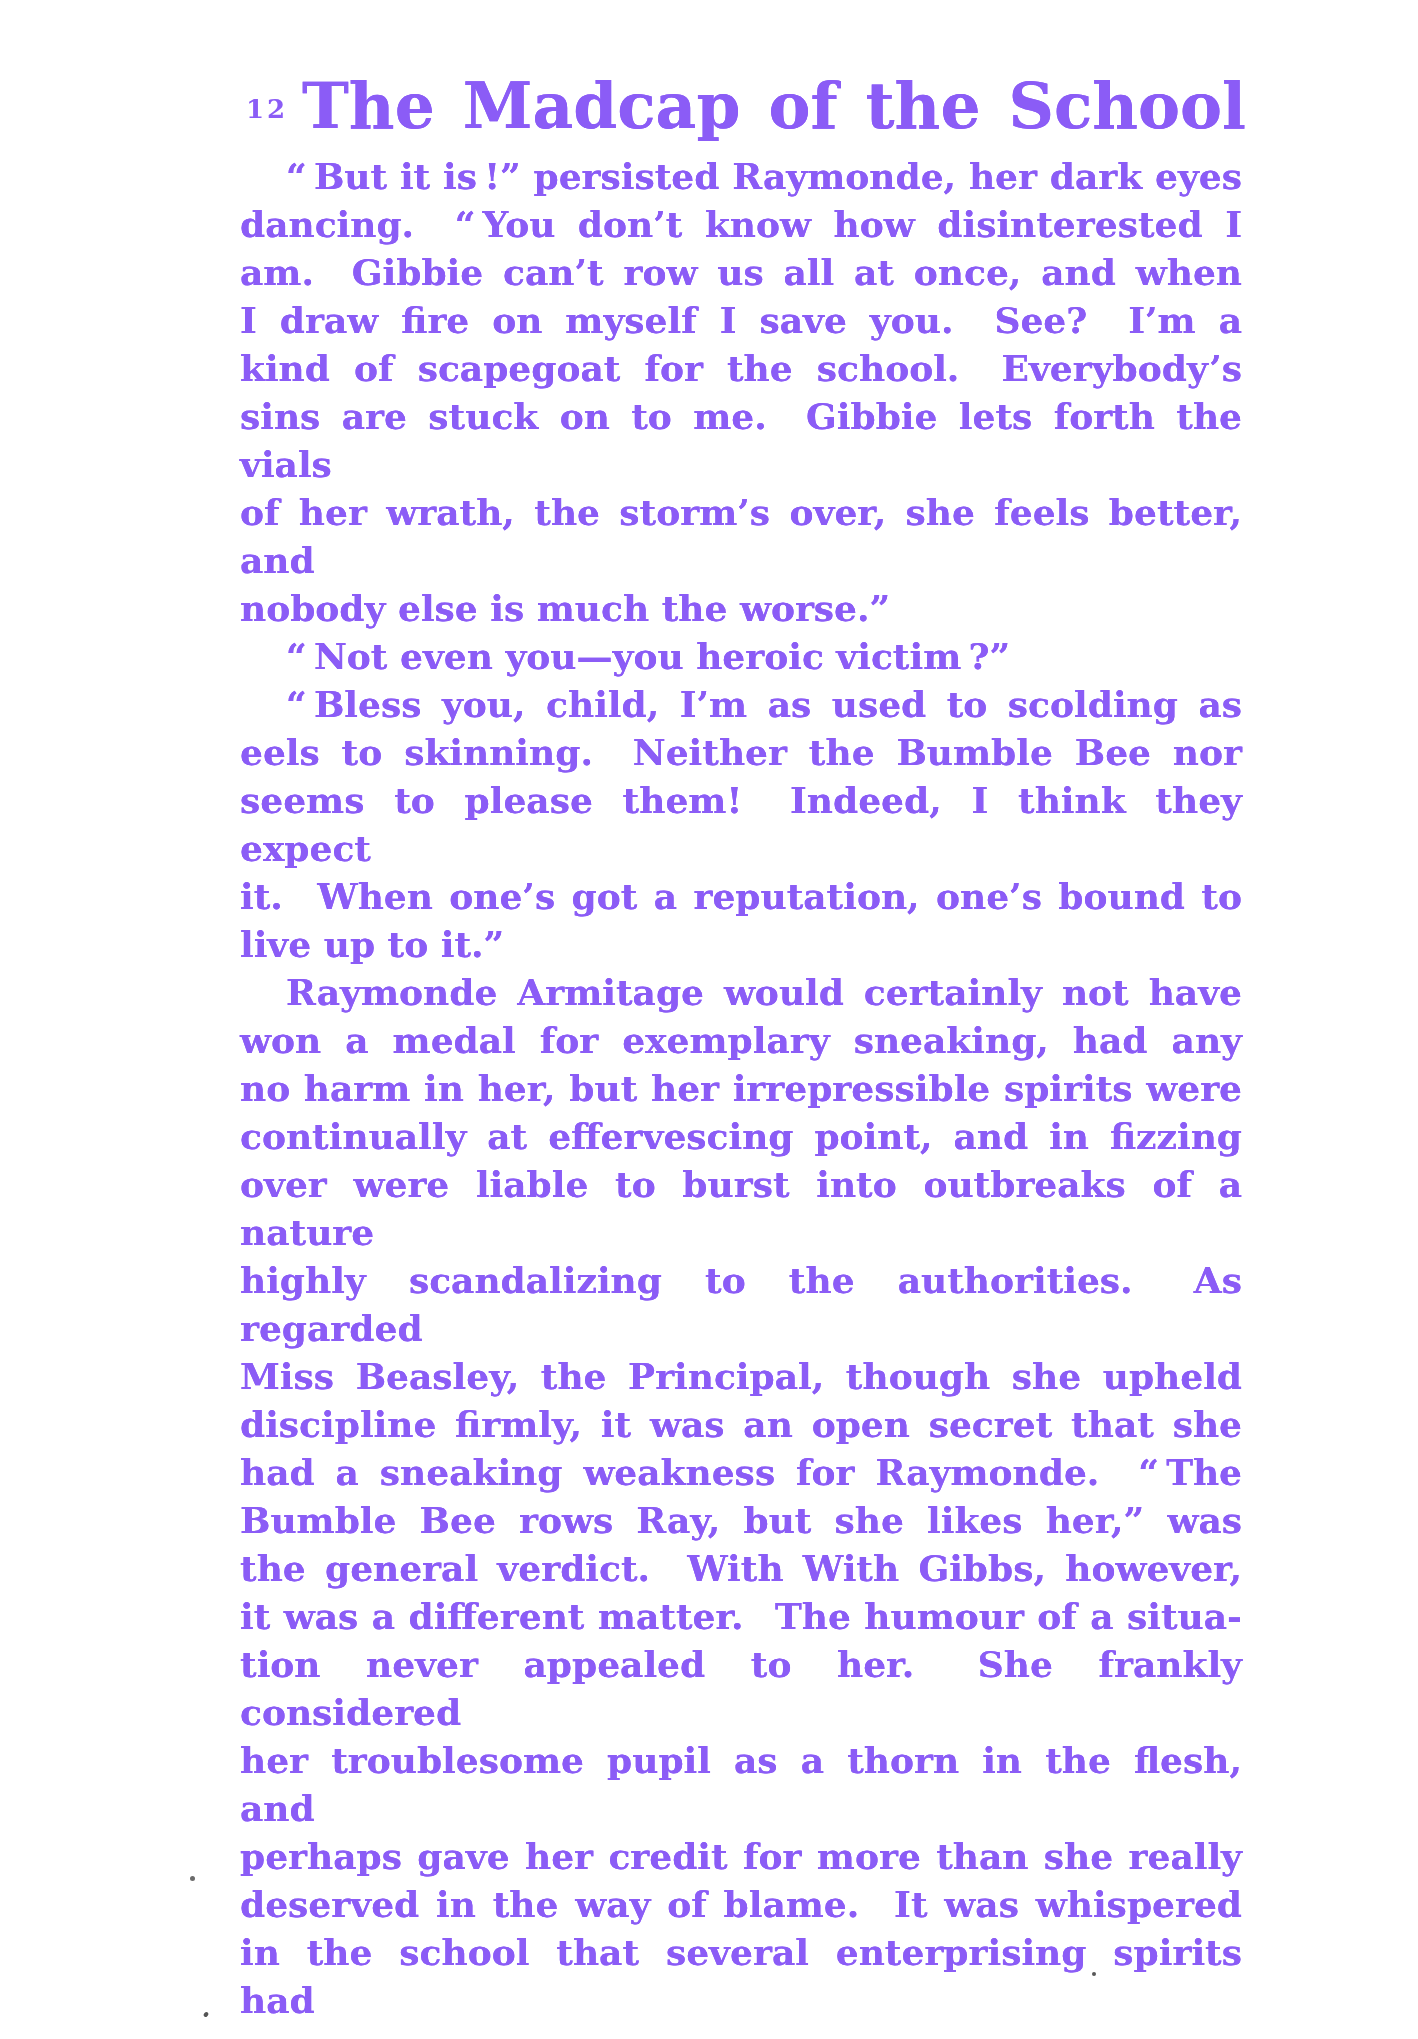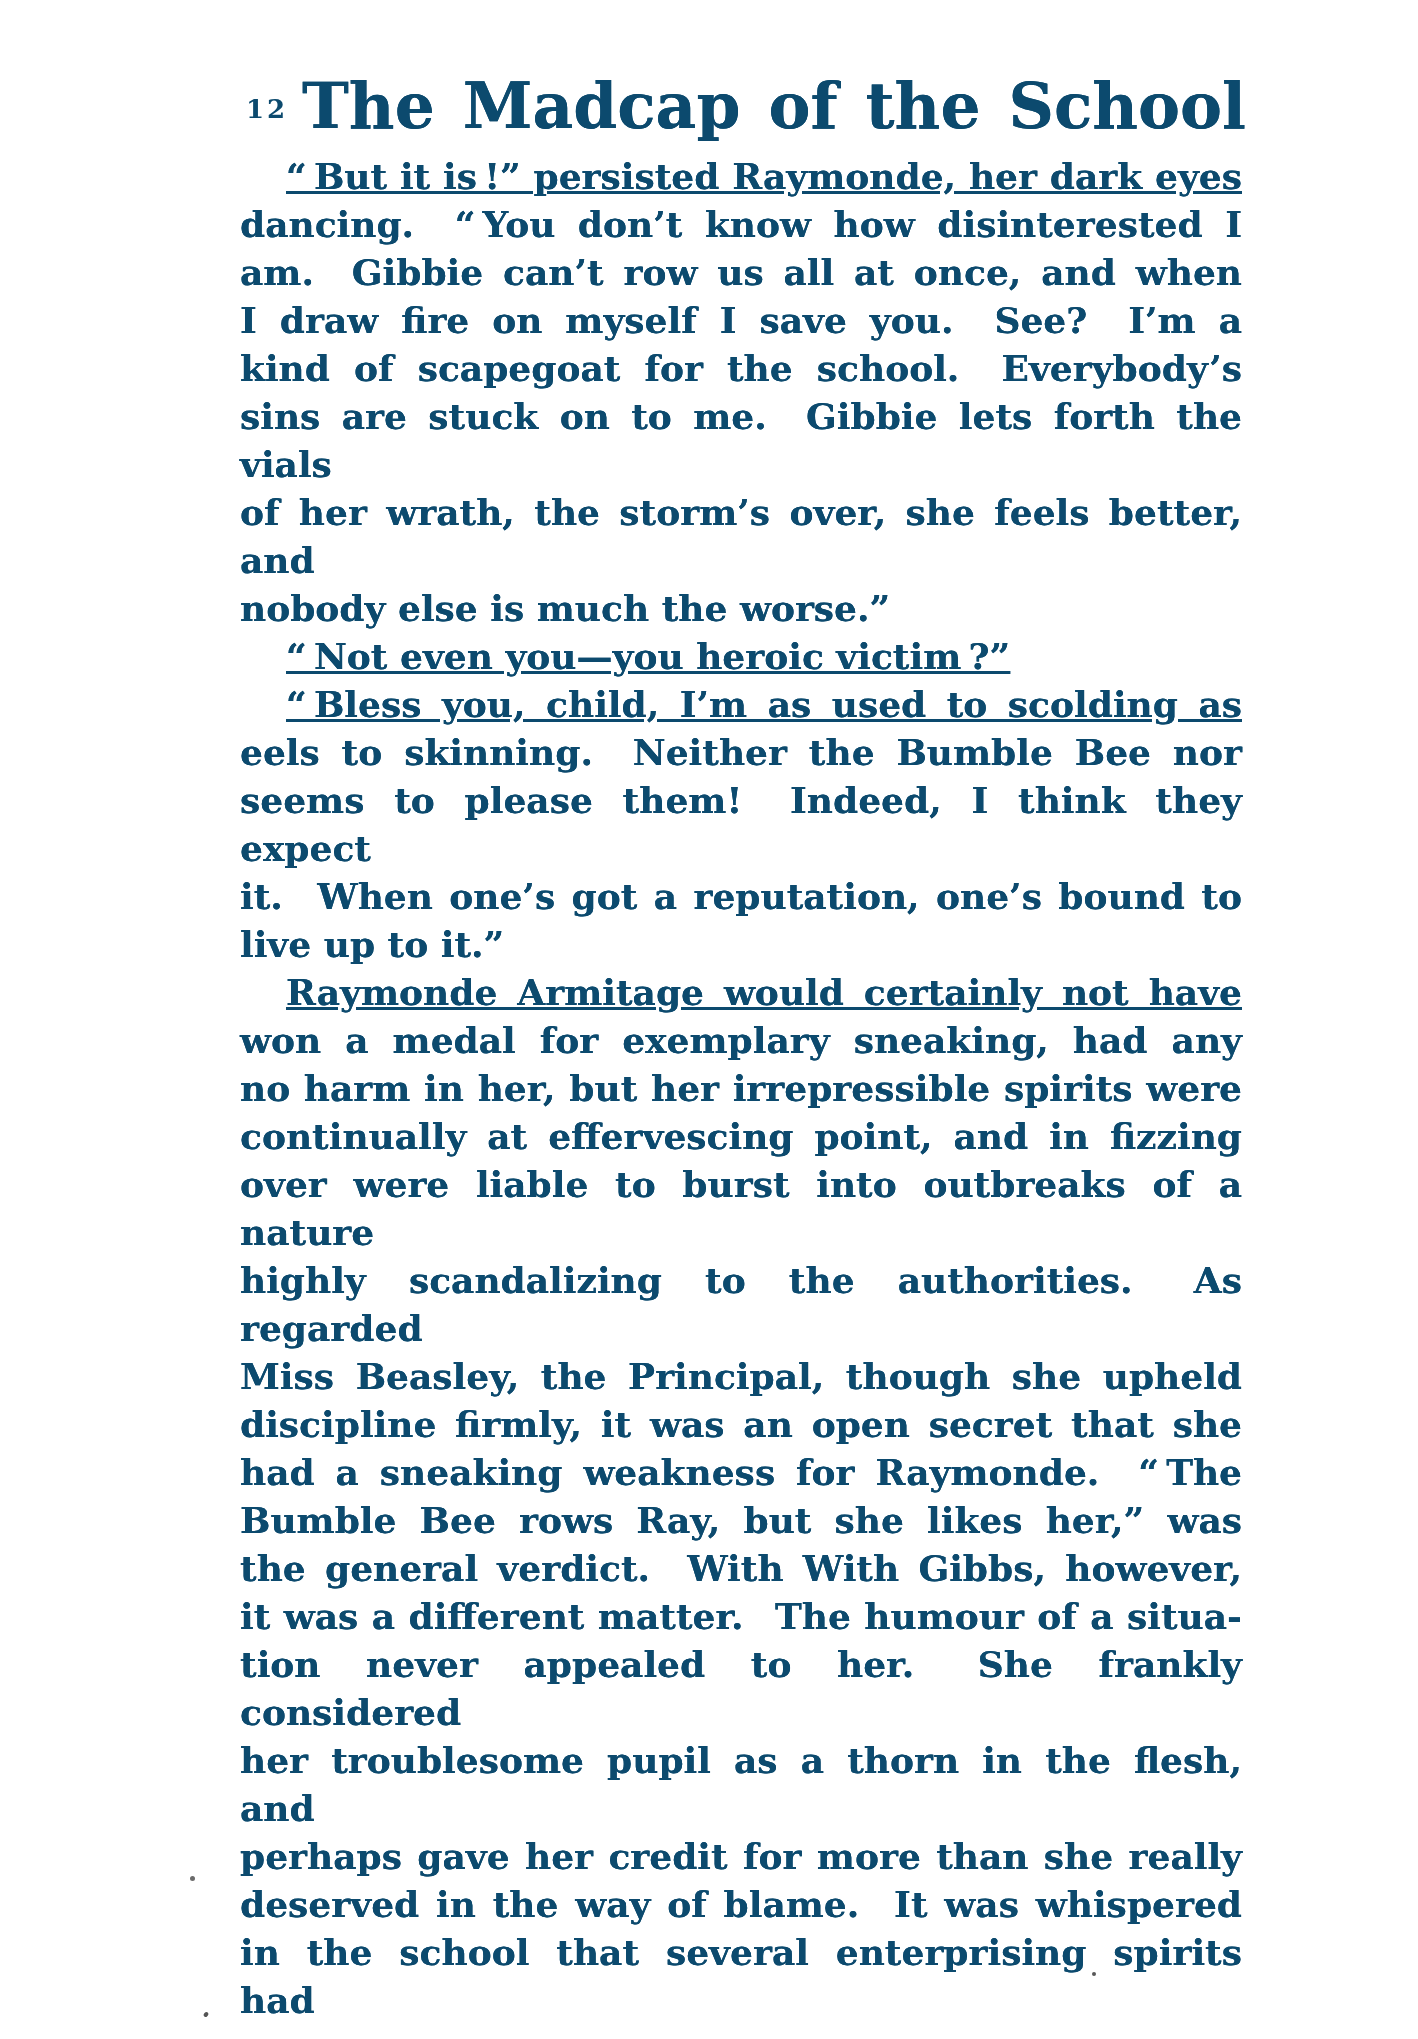--- a/index.html
+++ b/index.html
@@ -1,20 +1,20 @@
 <!DOCTYPE html>
 <html><head>
 <meta charset="utf-8">
 <style>
   html,body{margin:0;padding:0;background:#e9e9e9;}
   .page{
     position:relative;
     width:1418px;height:2039px;
     background:#ffffff;
-    color:#0c4a6e;
+    color:#8b5cf6;
     font-family:"DejaVu Serif","Liberation Serif",serif;
     font-weight:700;
     overflow:hidden;
     margin:0 auto;
   }
   .pagenum{
     position:absolute;
     left:246px;top:96px;
     font-size:26px;
     letter-spacing:3px;
@@ -43,21 +43,21 @@
   .line{
     text-align:justify;
     text-align-last:justify;
     -moz-text-align-last:justify;
   }
   .line.endline{
     text-align:right;
     text-align-last:left;
     -moz-text-align-last:left;
   }
-  .line.indent{padding-left:46px;text-decoration:underline;}
+  .line.indent{padding-left:46px;}
   .speck{position:absolute;background:#4a4a4a;border-radius:50%;}
   .speck.s1{left:190px;top:1876px;width:5px;height:5px;background:#6b6b6b;}
   .speck.s2{left:204px;top:2012px;width:4px;height:5px;background:#555;transform:rotate(40deg);border-radius:40%;}
   .speck.s3{left:1092px;top:1972px;width:4px;height:4px;background:#585858;}
 </style>
 </head>
 <body>
 
 <div class="page">
   <span class="pagenum">12</span>

